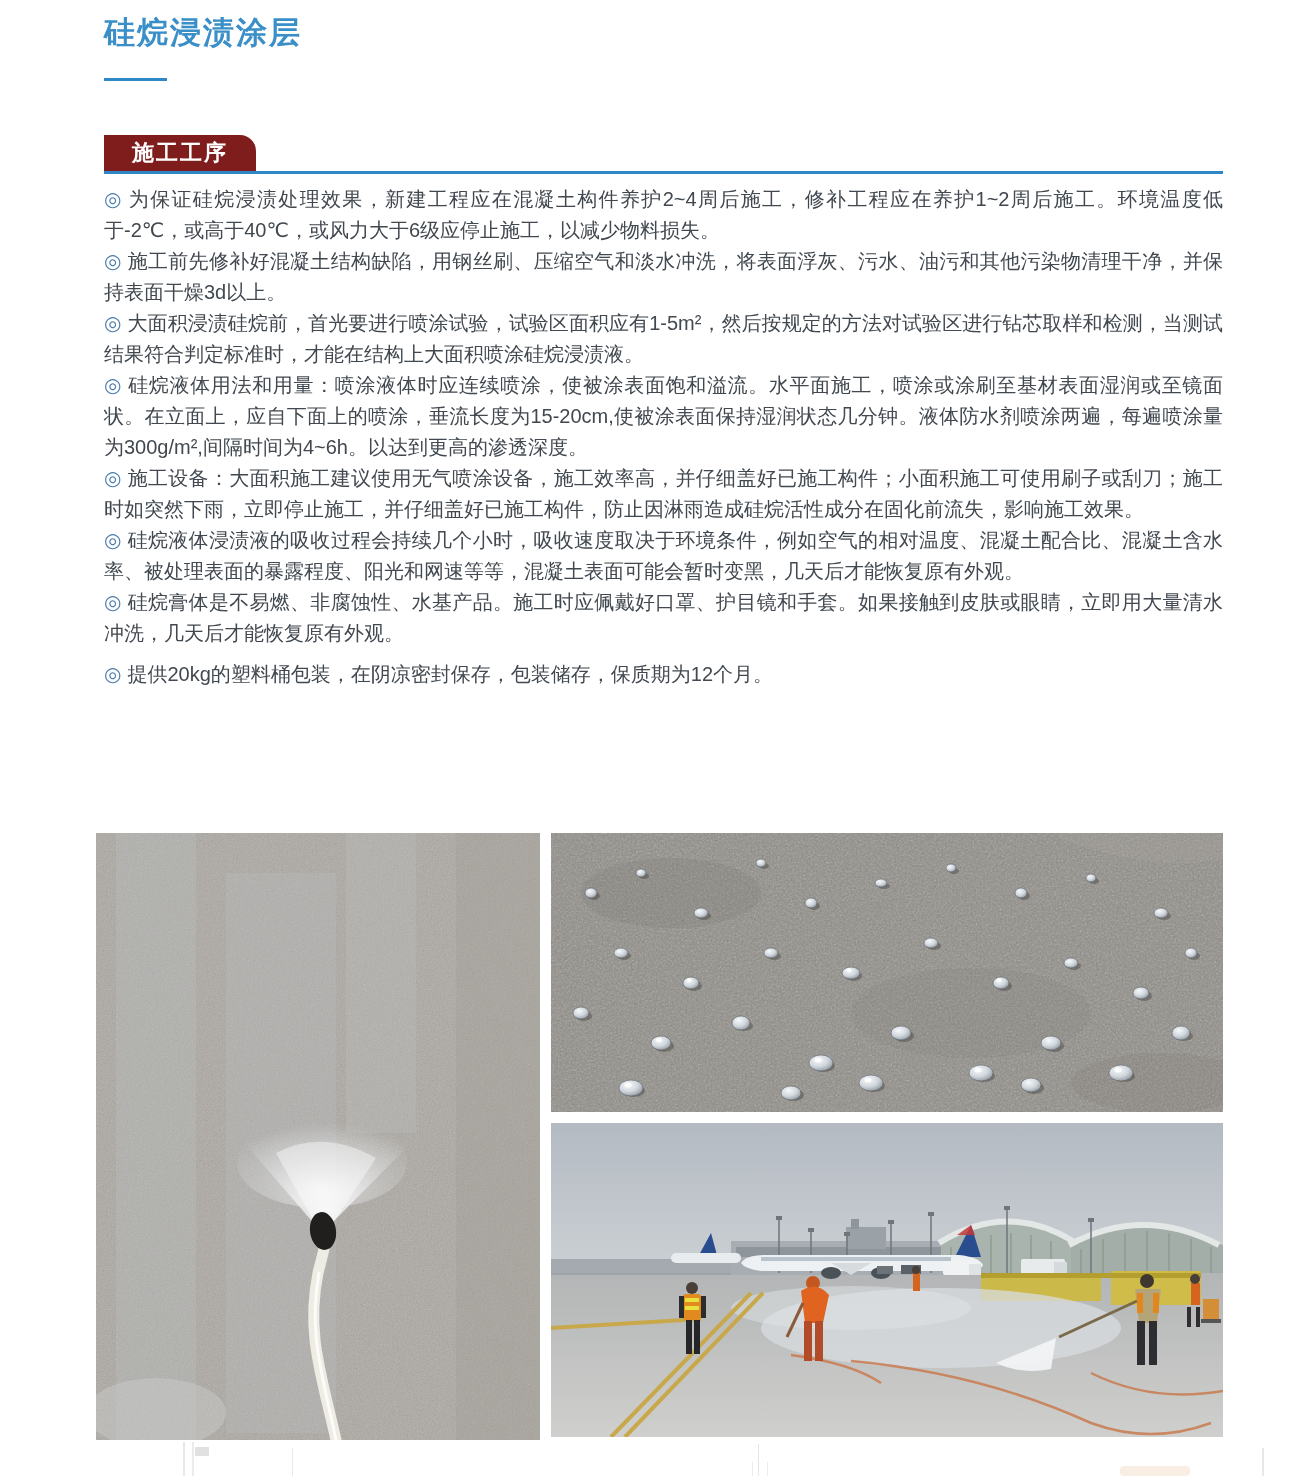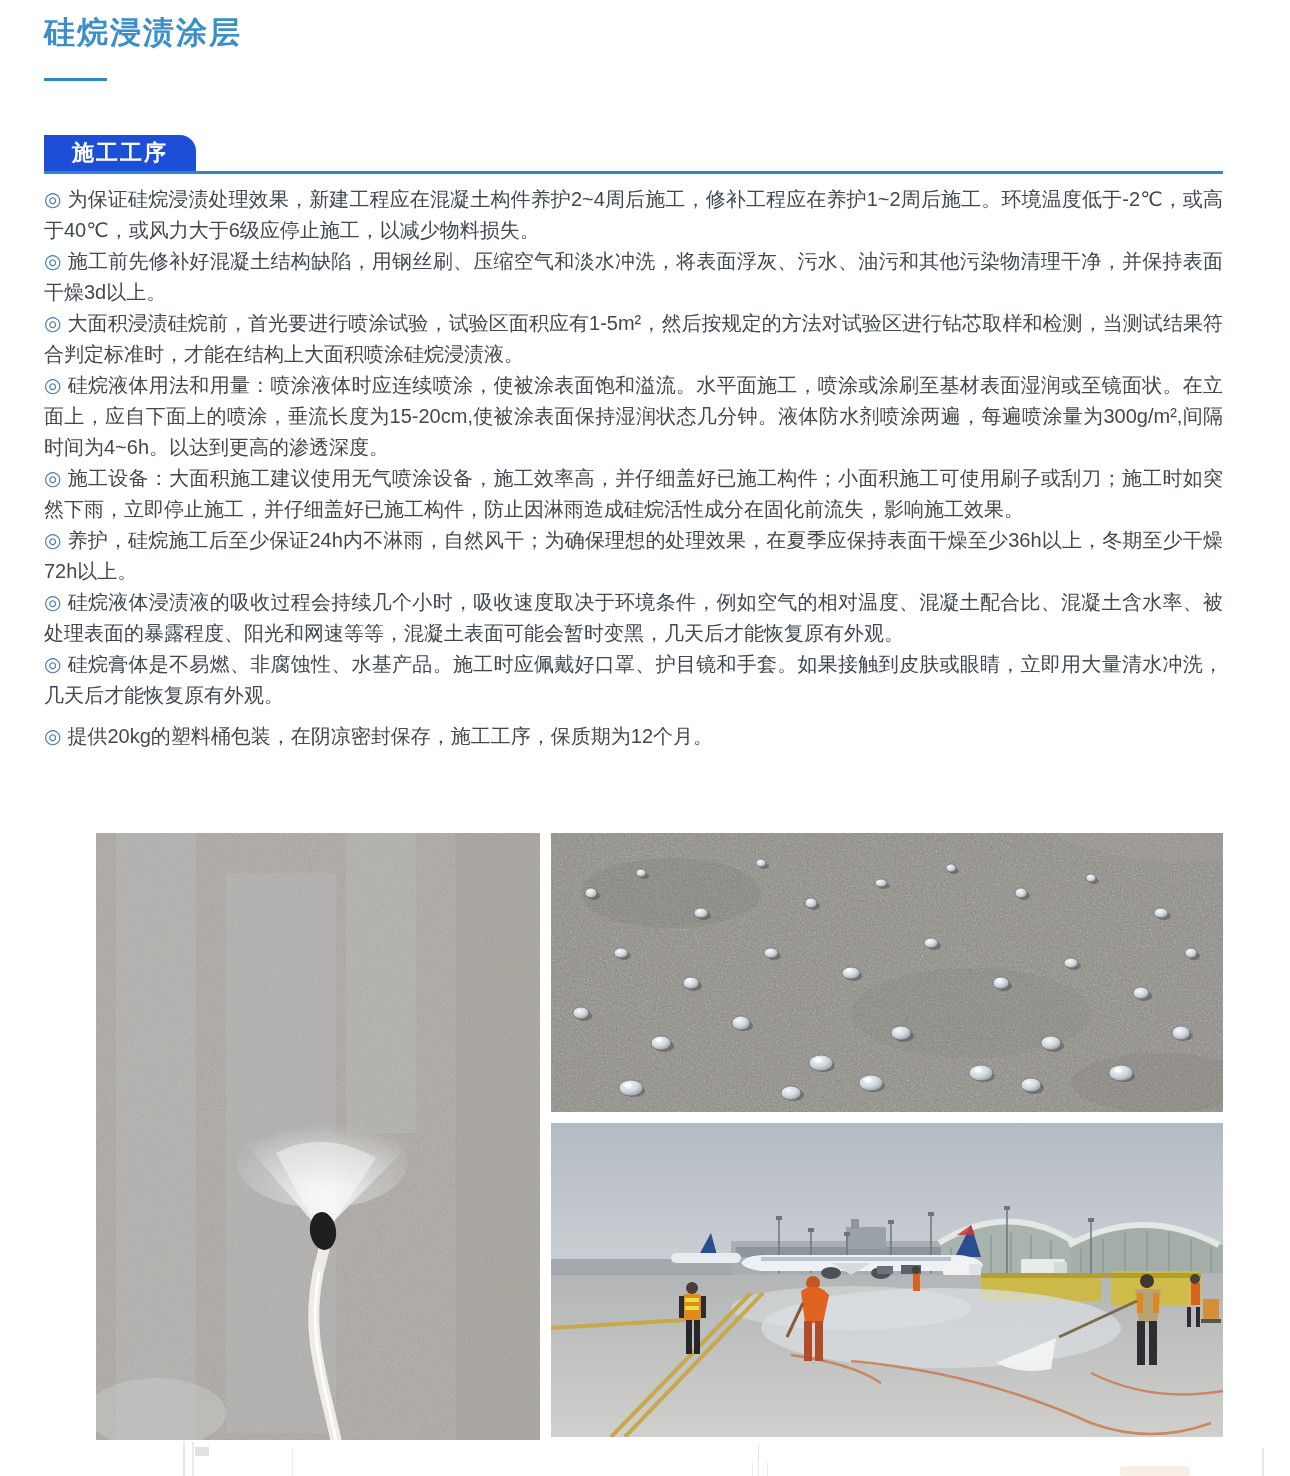--- a/index.html
+++ b/index.html
@@ -4,34 +4,34 @@
 <style>
   html,body{margin:0;padding:0;background:#ffffff;}
   .page{
     position:relative;
     width:1290px;height:1476px;
     background:#ffffff;
     overflow:hidden;
     font-family:"Liberation Sans","DejaVu Sans",sans-serif;
     color:#41484f;
   }
-  .content{padding:14px 67px 0 44px;}
+  .content{padding:14px 67px 0 104px;}
   .doc-title{
     font-size:31px;font-weight:bold;color:#3a8fc8;
     letter-spacing:2px;line-height:38px;
   }
   .title-dash{width:63px;height:3px;background:#2e87c6;margin-top:26px;}
   .section-header{
     margin-top:54px;
     border-bottom:3px solid #2e87c6;
   }
   .section-header.second{margin-top:28px;}
   .section-badge{
     display:inline-block;
-    background:#1d4ed8;color:#ffffff;
+    background:#7f1d1d;color:#ffffff;
     font-size:22px;font-weight:bold;letter-spacing:2px;
     line-height:36px;padding:0 28px;
     border-radius:0 16px 0 0;
     vertical-align:bottom;
   }
   .paras{margin-top:10px;}
   .para{
     margin:0;font-size:20px;line-height:31px;
     text-align:justify;color:#41484f;
   }
@@ -55,28 +55,27 @@
     <div class="section-header">
       <span class="section-badge">施工工序</span>
     </div>
 
     <div class="paras">
       <p class="para"><span class="bullet">◎</span><span>为保证硅烷浸渍处理效果，新建工程应在混凝土构件养护2~4周后施工，修补工程应在养护1~2周后施工。环境温度低于-2℃，或高于40℃，或风力大于6级应停止施工，以减少物料损失。</span></p>
       <p class="para"><span class="bullet">◎</span><span>施工前先修补好混凝土结构缺陷，用钢丝刷、压缩空气和淡水冲洗，将表面浮灰、污水、油污和其他污染物清理干净，并保持表面干燥3d以上。</span></p>
       <p class="para"><span class="bullet">◎</span><span>大面积浸渍硅烷前，首光要进行喷涂试验，试验区面积应有1-5m²，然后按规定的方法对试验区进行钻芯取样和检测，当测试结果符合判定标准时，才能在结构上大面积喷涂硅烷浸渍液。</span></p>
       <p class="para"><span class="bullet">◎</span><span>硅烷液体用法和用量：喷涂液体时应连续喷涂，使被涂表面饱和溢流。水平面施工，喷涂或涂刷至基材表面湿润或至镜面状。在立面上，应自下面上的喷涂，垂流长度为15-20cm,使被涂表面保持湿润状态几分钟。液体防水剂喷涂两遍，每遍喷涂量为300g/m²,间隔时间为4~6h。以达到更高的渗透深度。</span></p>
       <p class="para"><span class="bullet">◎</span><span>施工设备：大面积施工建议使用无气喷涂设备，施工效率高，并仔细盖好已施工构件；小面积施工可使用刷子或刮刀；施工时如突然下雨，立即停止施工，并仔细盖好已施工构件，防止因淋雨造成硅烷活性成分在固化前流失，影响施工效果。</span></p>
-      <p class="para"><span class="bullet">◎</span><span>养护，硅烷施工后至少保证24h内不淋雨，自然风干；为确保理想的处理效果，在夏季应保持表面干燥至少36h以上，冬期至少干燥72h以上。</span></p>
       <p class="para"><span class="bullet">◎</span><span>硅烷液体浸渍液的吸收过程会持续几个小时，吸收速度取决于环境条件，例如空气的相对温度、混凝土配合比、混凝土含水率、被处理表面的暴露程度、阳光和网速等等，混凝土表面可能会暂时变黑，几天后才能恢复原有外观。</span></p>
       <p class="para"><span class="bullet">◎</span><span>硅烷膏体是不易燃、非腐蚀性、水基产品。施工时应佩戴好口罩、护目镜和手套。如果接触到皮肤或眼睛，立即用大量清水冲洗，几天后才能恢复原有外观。</span></p>
     </div>
 
 
     <div class="paras">
-      <p class="para"><span class="bullet">◎</span><span>提供20kg的塑料桶包装，在阴凉密封保存，施工工序，保质期为12个月。</span></p>
+      <p class="para"><span class="bullet">◎</span><span>提供20kg的塑料桶包装，在阴凉密封保存，包装储存，保质期为12个月。</span></p>
     </div>
   </div>
 
   <div class="photo photo-wall">
     <svg width="444" height="607" viewBox="0 0 444 607" xmlns="http://www.w3.org/2000/svg">
       <defs>
         <filter id="grainA" x="0" y="0" width="100%" height="100%">
           <feTurbulence type="fractalNoise" baseFrequency="0.8" numOctaves="2" seed="7"></feTurbulence>
           <feColorMatrix type="saturate" values="0"></feColorMatrix>
         </filter>

